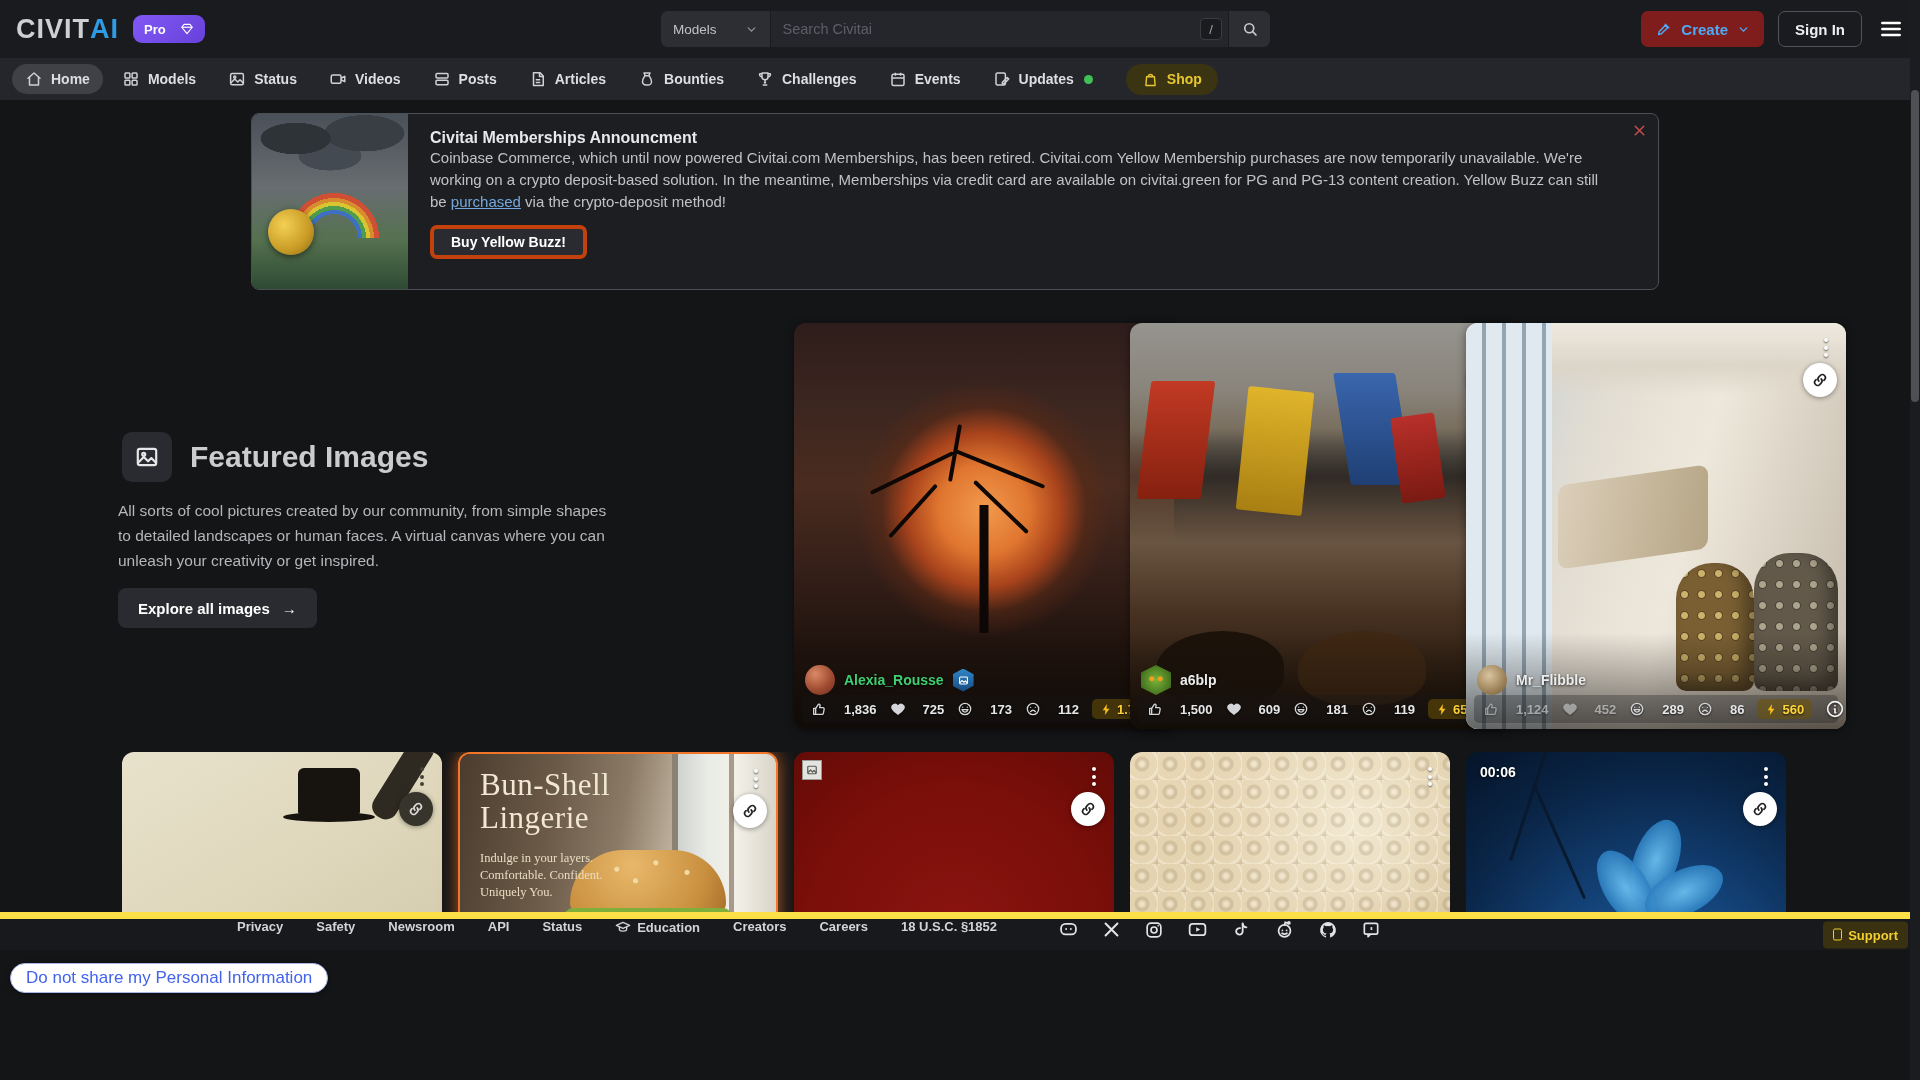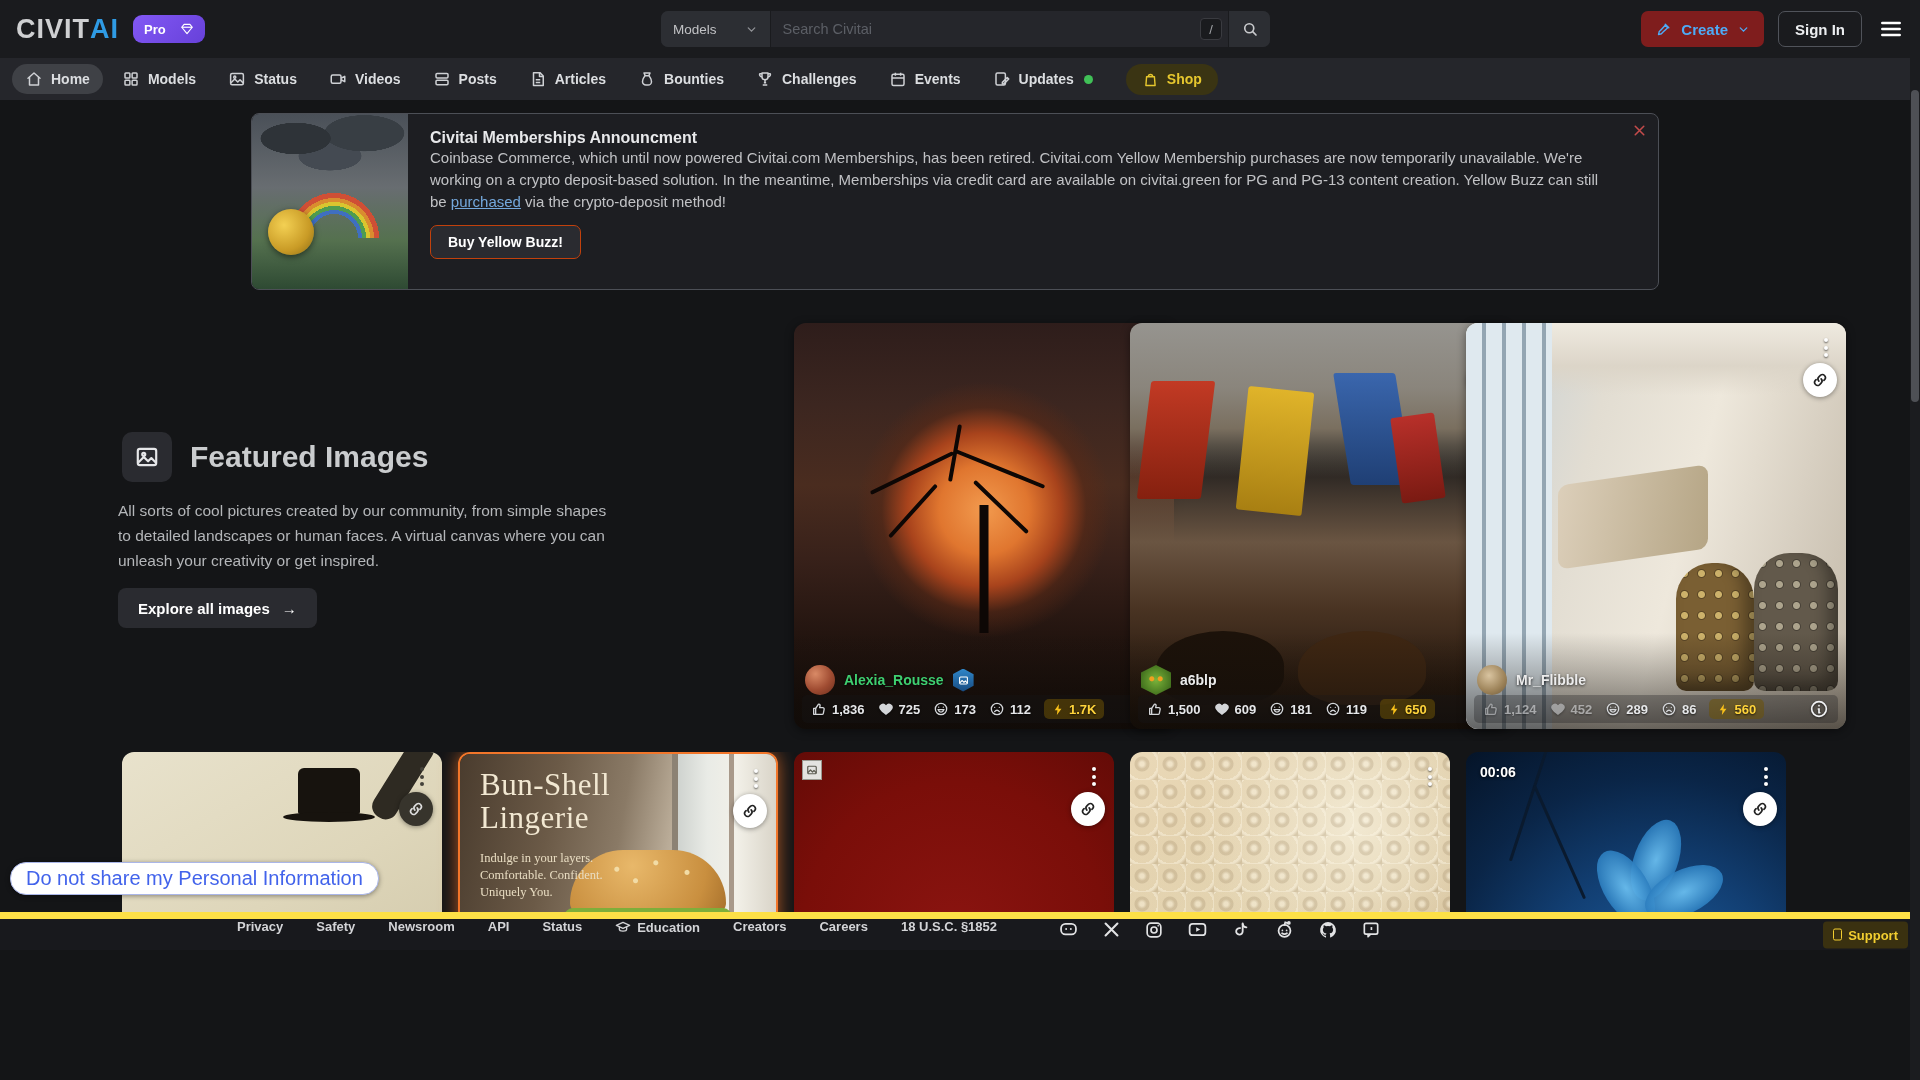--- a/index.html
+++ b/index.html
@@ -56,21 +56,21 @@
       radial-gradient(52px 24px at 50% 24%,#444a52 0 60%,transparent 61%)}
   .banner-art .rainbow{position:absolute;left:30px;top:72px;width:104px;height:52px;
       background:radial-gradient(circle at 50% 100%,transparent 0 24px,#3f6fc0 24px 28px,#4f9c4f 28px 32px,
       #d9c52f 32px 36px,#d98c2f 36px 40px,#cf4f35 40px 45px,transparent 45px)}
   .banner-art .coin{position:absolute;left:16px;bottom:34px;width:46px;height:46px;border-radius:50%;
       background:radial-gradient(circle at 35% 35%,#f3d053,#c99b26 60%,#8a6a14);box-shadow:0 2px 6px rgba(0,0,0,.5)}
   .banner-content{position:relative;flex:1;padding:15px 22px}
   .banner-title{font-size:16px;font-weight:700;color:#e8e9eb}
   .banner-text{font-size:15px;color:#c1c2c5;line-height:1.45;max-width:1180px}
   .banner-text a{color:#74a8dc;text-decoration:underline;cursor:pointer}
-  .banner-btn{margin-top:13px;height:34px;padding:0 17px;background:#2a2b30;border:1px solid #c2410c;
+  .banner-btn{margin-top:13px;height:34px;padding:0 17px;background:#2a2b30;border:4px solid #c2410c;
               border-radius:7px;color:#fff;font-weight:700;font-size:14px;font-family:inherit;cursor:pointer}
   .banner-close{position:absolute;top:8px;right:10px;background:none;border:none;color:#9a1f2dff;cursor:pointer;color:#c34b4b}
 
   
   .feat-icon{position:absolute;left:122px;top:432px;width:50px;height:50px;background:#2a2b30;border-radius:10px;
              display:flex;align-items:center;justify-content:center;color:#e6e7e9}
   .feat-title{position:absolute;left:190px;top:440px;font-size:30px;font-weight:700;color:#caccce}
   .feat-desc{position:absolute;left:118px;top:498px;width:500px;font-size:15.5px;line-height:1.62;color:#b4b6b9}
   .feat-btn{position:absolute;left:118px;top:588px;height:40px;padding:0 20px;background:#2a2b30;border:none;
             border-radius:8px;color:#fff;font-weight:700;font-size:15px;font-family:inherit;cursor:pointer;
@@ -91,21 +91,21 @@
   .author{position:absolute;left:11px;bottom:34px;display:flex;align-items:center;gap:9px;cursor:pointer}
   .avatar{width:30px;height:30px;border-radius:50%;flex:none}
   .avatar.hex{border-radius:0;clip-path:polygon(50% 0,100% 25%,100% 75%,50% 100%,0 75%,0 25%)}
   .uname{font-size:14px;font-weight:700;color:#ececec;text-shadow:0 1px 3px rgba(0,0,0,.8)}
   .uname.green{color:#3ecf70}
   .badge-hex{width:21px;height:23px;clip-path:polygon(50% 0,100% 25%,100% 75%,50% 100%,0 75%,0 25%);
              background:linear-gradient(#2f86c8,#174a80);display:flex;align-items:center;justify-content:center;color:#fff}
   .stats{position:absolute;left:8px;right:8px;bottom:6px;display:flex;align-items:center;gap:13px;
          padding:4px 9px;background:rgba(24,24,28,.30);border-radius:5px;font-weight:700;font-size:13px;
          color:#e6e7e9;text-shadow:0 1px 2px rgba(0,0,0,.7)}
-  .stat{display:flex;align-items:center;gap:5px;cursor:pointer}
+  .stat{display:flex;align-items:center;gap:17px;cursor:pointer}
   .stat svg{color:#d3d5d8;filter:drop-shadow(0 1px 1px rgba(0,0,0,.6))}
   .buzz{display:flex;align-items:center;gap:4px;background:rgba(108,82,6,.55);border-radius:5px;
         padding:2.5px 8px;color:#ffd43b;cursor:pointer}
   .infobtn{margin-left:auto;color:#f2f3f5;cursor:pointer;filter:drop-shadow(0 1px 1px rgba(0,0,0,.6))}
 
   
   .art1{background:
     radial-gradient(circle 128px at 50% 46%,#f29a4e 0%,#e0762f 35%,#a8431c 60%,rgba(92,42,22,.55) 80%,rgba(50,28,18,0) 100%),
     linear-gradient(180deg,#2e1d1b 0%,#3c2620 20%,#4a2c1f 40%,#38211a 58%,#22140f 78%,#120b08 100%)}
   .trunk{position:absolute;left:50%;bottom:96px;width:9px;height:128px;background:#0d0705;transform:translateX(-50%)}
@@ -192,22 +192,22 @@
   
   .footer{position:absolute;left:0;top:912px;width:1920px;height:38px;background:#18191d;border-top:7px solid #fde047;
           display:flex;align-items:flex-start;z-index:5;padding-left:237px}
   .flink{font-size:13px;font-weight:700;color:#d3d4d7;margin-right:33px;cursor:pointer;display:flex;align-items:center;gap:6px;white-space:nowrap}
   .socials{display:flex;align-items:center;gap:23px;margin-left:28px;color:#e2e3e5}
   .socials .sic{cursor:pointer}
   .support-btn{position:absolute;right:12px;top:50%;transform:translateY(-50%);background:#3a3110;border:none;
                color:#f2ce30;font-weight:700;font-size:13px;font-family:inherit;padding:6px 10px;border-radius:4px;
                display:flex;align-items:center;gap:6px;cursor:pointer}
   .support-box{width:9px;height:12px;border:1.5px solid #f2ce30;border-radius:2px}
-  .privacy-pill{position:absolute;left:10px;top:862px;z-index:6;background:#fff;border:1px solid #aab6e8;
-                border-radius:16px;color:#4263eb;font-size:20px;padding:4px 15px;box-shadow:0 1px 5px rgba(0,0,0,.4);
+  .privacy-pill{position:absolute;left:10px;top:963px;z-index:6;background:#fff;border:1px solid #aab6e8;
+                border-radius:16px;color:#4263eb;font-size:17px;padding:4px 15px;box-shadow:0 1px 5px rgba(0,0,0,.4);
                 cursor:pointer;white-space:nowrap}
 
   
   .sb{position:absolute;right:0;top:0;width:10px;height:1080px;background:#1b1c1f;z-index:8}
   .sb-thumb{position:absolute;left:1px;top:90px;width:8px;height:312px;background:#4e5055;border-radius:4px;cursor:pointer}
 </style>
 </head>
 <body>
 
 <div class="page">

